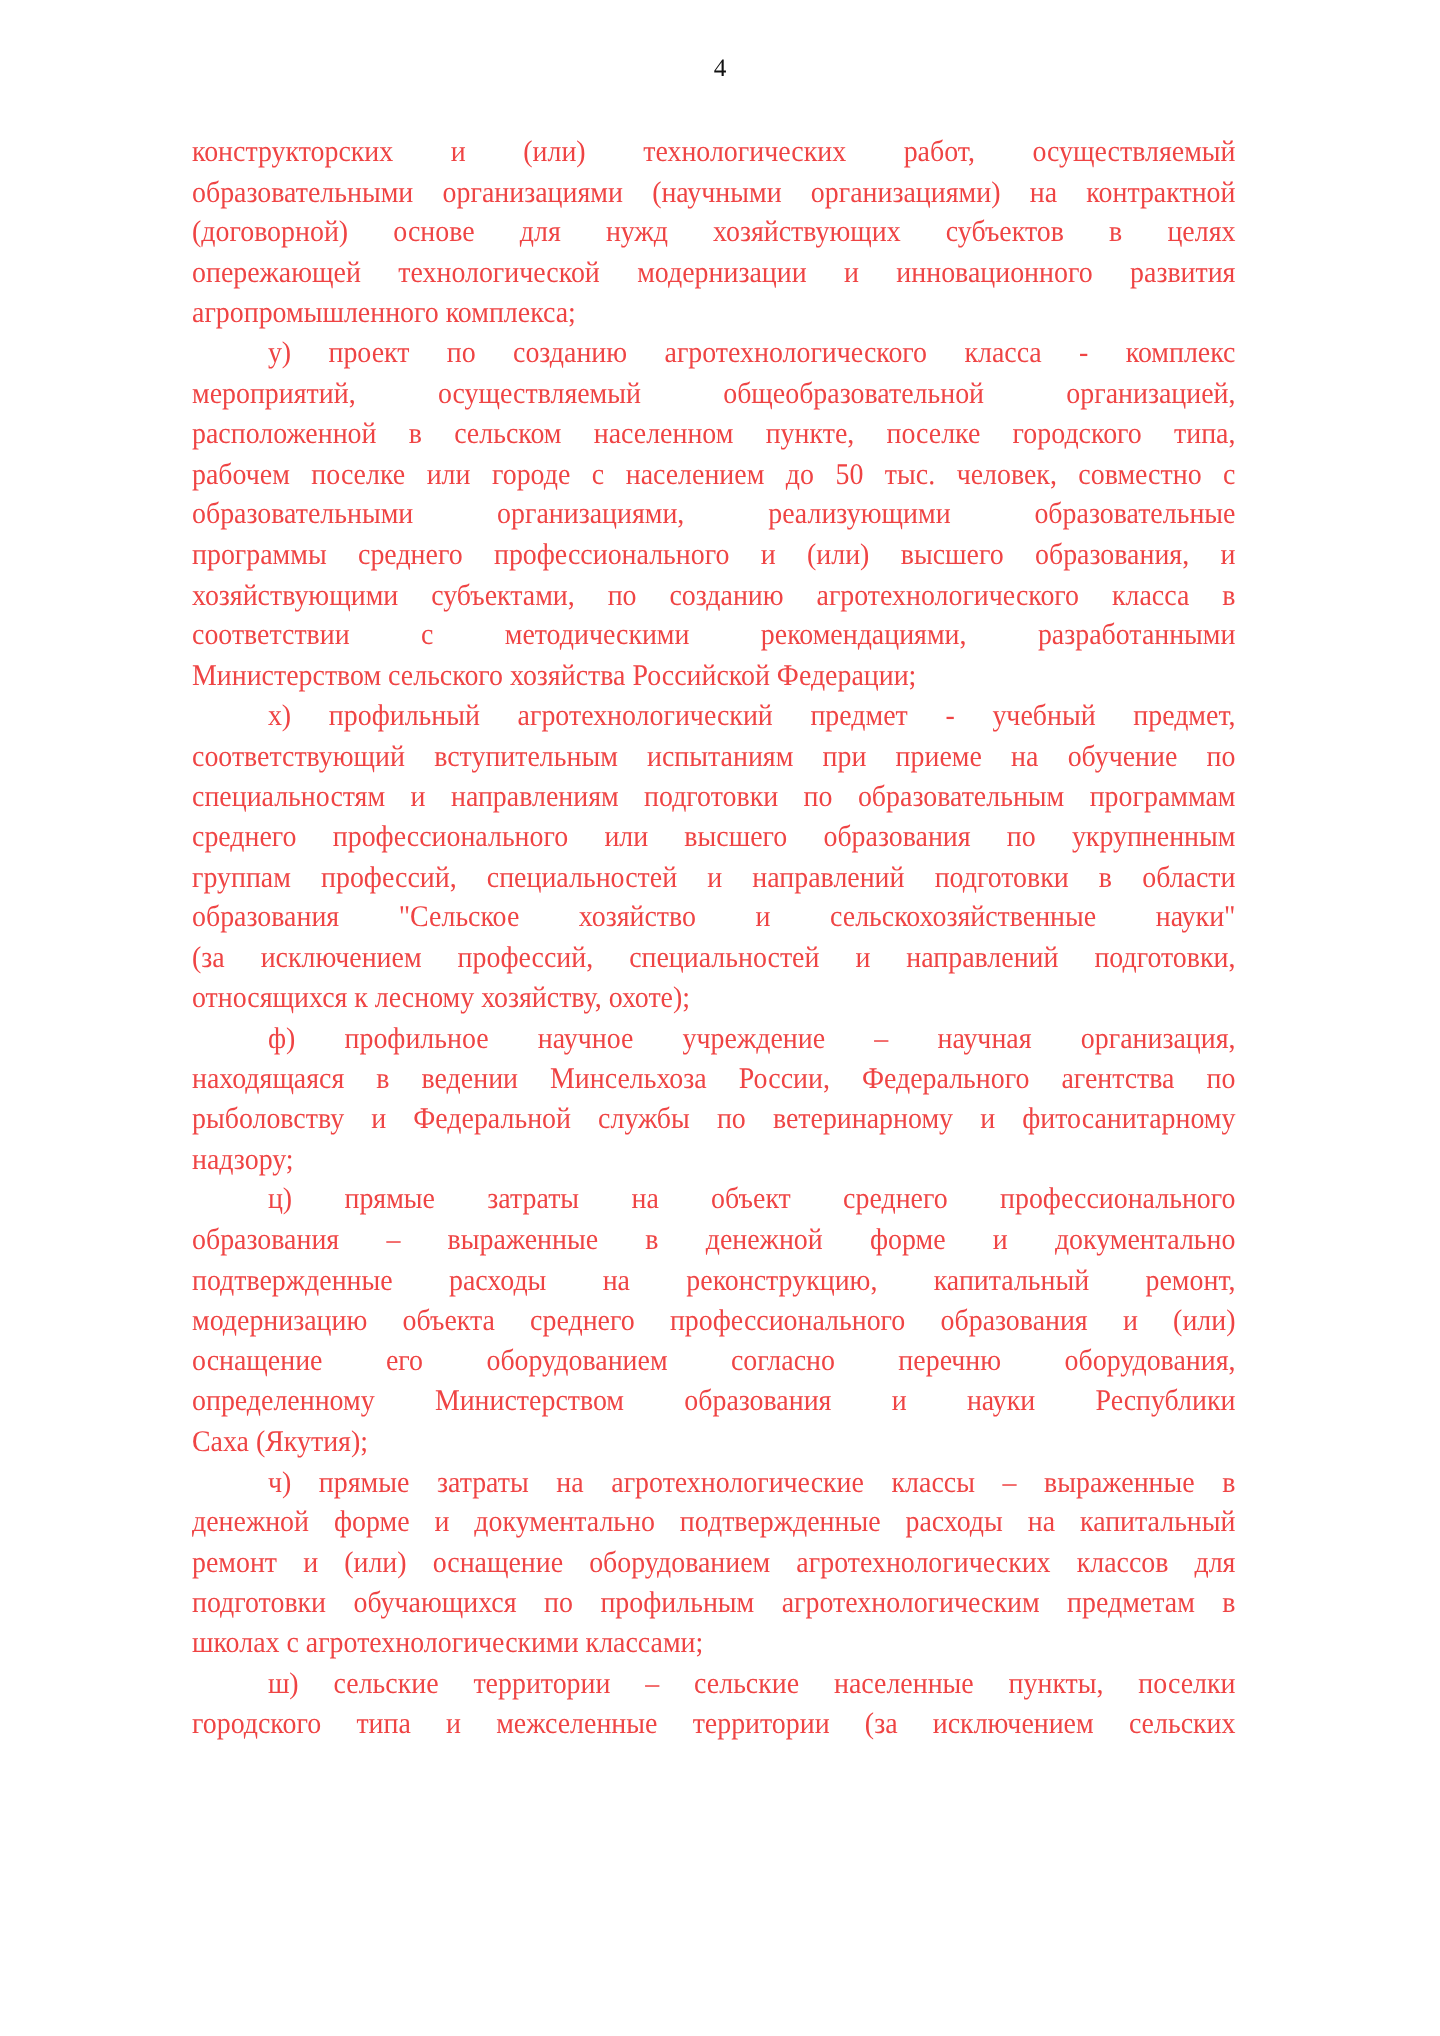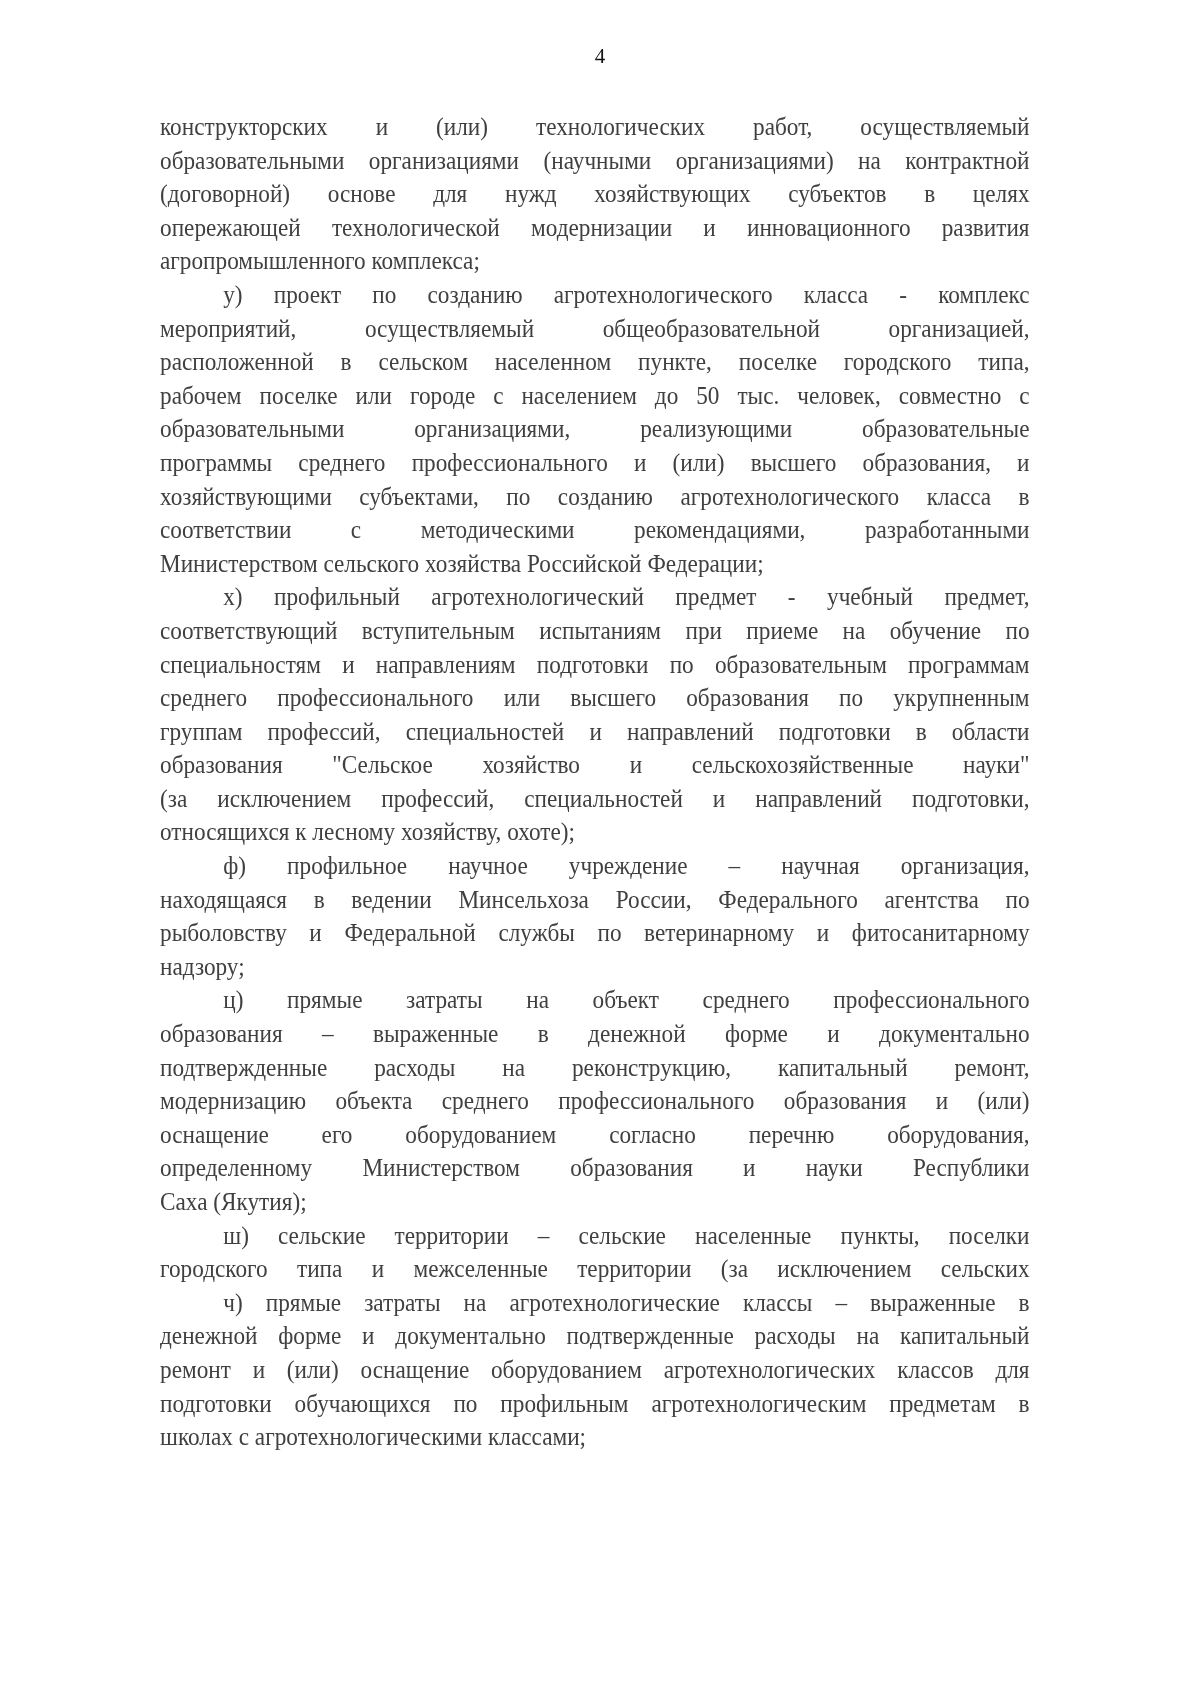--- a/index.html
+++ b/index.html
@@ -4,21 +4,21 @@
   <style>
     html, body { margin: 0; padding: 0; background: #ffffff; }
     body { width: 1200px; height: 1697px; position: relative; overflow: hidden; }
     .page-number {
       position: absolute; top: 44px; left: 0; width: 1200px;
       text-align: center;
       font-family: "Liberation Serif", serif; font-size: 21px; color: #111;
     }
     .body-text {
       position: absolute; top: 110px; left: 160px; width: 870px;
-      font-family: "Liberation Serif", serif; font-size: 25px; color: #404040;
+      font-family: "Liberation Serif", serif; font-size: 25px; color: #ef4444;
     }
     .line {
       height: 33.6px; line-height: 33.6px;
       white-space: nowrap;
       text-align: justify; text-align-last: justify;
       transform: scaleX(0.93); transform-origin: left center; width: 935px;
     }
     .line.last { text-align-last: left; }
     .line.indent { padding-left: 68px; width: 867px; }
   </style>
@@ -71,24 +71,24 @@
     <div class="line indent">ц) прямые затраты на объект среднего профессионального</div>
     <div class="line">образования – выраженные в денежной форме и документально</div>
     <div class="line">подтвержденные расходы на реконструкцию, капитальный ремонт,</div>
     <div class="line">модернизацию объекта среднего профессионального образования и (или)</div>
     <div class="line">оснащение его оборудованием согласно перечню оборудования,</div>
     <div class="line">определенному Министерством образования и науки Республики</div>
     <div class="line last">Саха (Якутия);</div>
   </div>
 
   <div>
-    <div class="line indent">ш) сельские территории – сельские населенные пункты, поселки</div>
-    <div class="line">городского типа и межселенные территории (за исключением сельских</div>
-  </div>
-
-  <div>
     <div class="line indent">ч) прямые затраты на агротехнологические классы – выраженные в</div>
     <div class="line">денежной форме и документально подтвержденные расходы на капитальный</div>
     <div class="line">ремонт и (или) оснащение оборудованием агротехнологических классов для</div>
     <div class="line">подготовки обучающихся по профильным агротехнологическим предметам в</div>
     <div class="line last">школах с агротехнологическими классами;</div>
   </div>
+
+  <div>
+    <div class="line indent">ш) сельские территории – сельские населенные пункты, поселки</div>
+    <div class="line">городского типа и межселенные территории (за исключением сельских</div>
+  </div>
 </div>
 
 </body></html>

